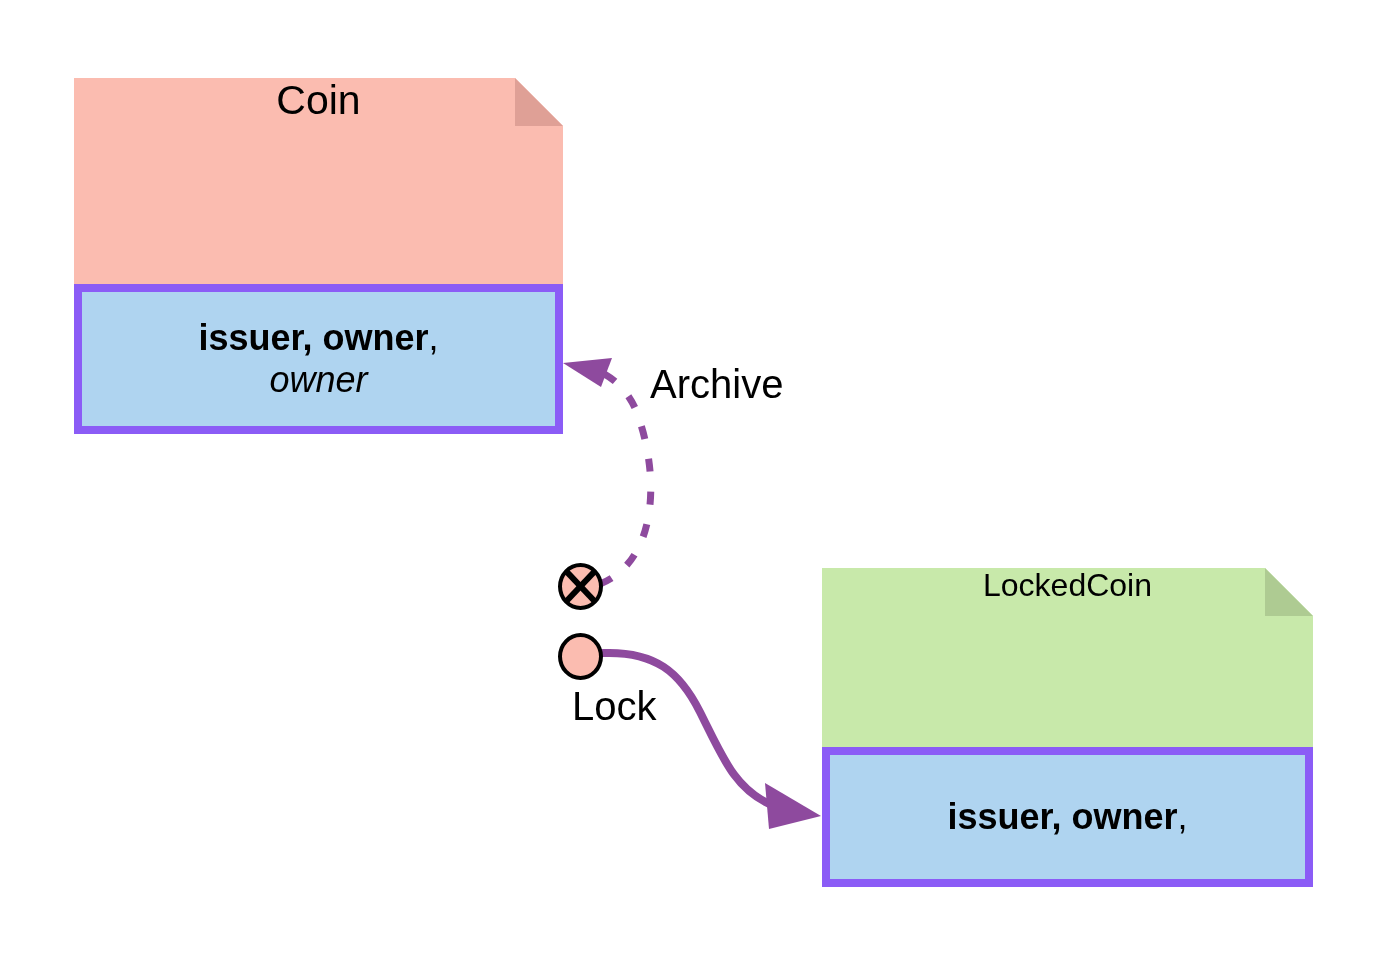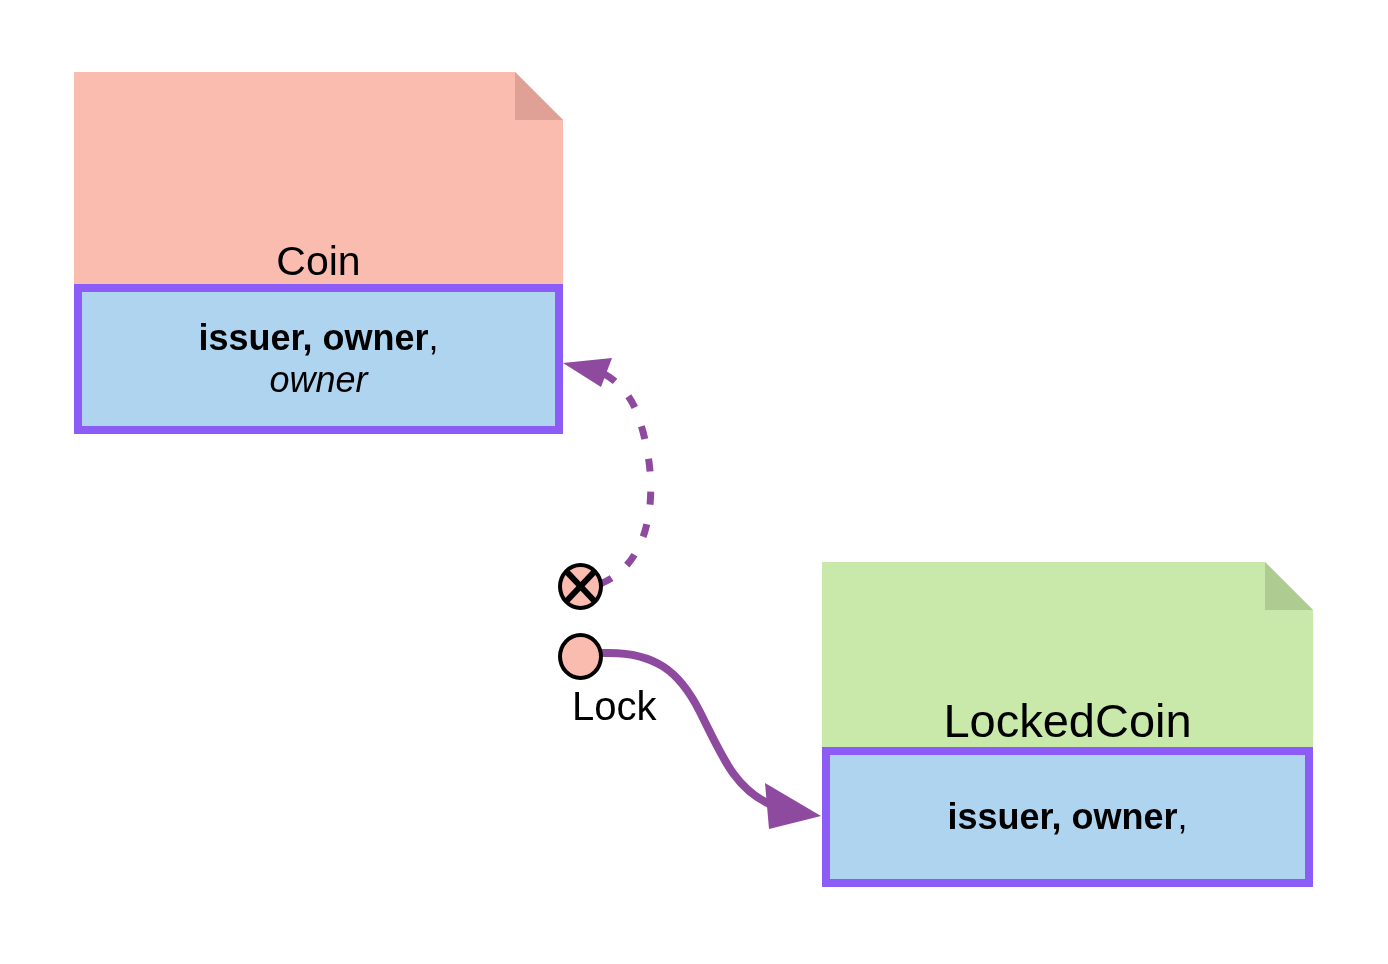--- a/index.html
+++ b/index.html
@@ -19,24 +19,24 @@
     overflow: hidden;
   }
   
   .tmpl {
     position: absolute;
     box-sizing: border-box;
   }
   .tmpl-header {
     position: absolute;
     left: 0;
-    top: 0;
+    top: 6px;
     box-sizing: border-box;
     display: flex;
-    align-items: flex-end;
+    align-items: flex-start;
     justify-content: center;
     overflow: visible;
   }
   .tmpl-header .hdr-fill {
     position: absolute;
     inset: 0;
   }
   .tmpl-header .hdr-label {
     position: relative;
     z-index: 3;
@@ -122,21 +122,21 @@
   </div>
 
 
   <div class="tmpl" style="left:822px; top:562px; width:491px; height:325px;">
 
     <div class="tmpl-header" style="width:491px; height:185px;">
       <div class="hdr-fill" style="background:#C8E9AA;
                   clip-path: polygon(0 0, calc(100% - 48px) 0, 100% 48px, 100% 100%, 0 100%);"></div>
       <div class="hdr-fill" style="background:#AECB92;
                   clip-path: polygon(calc(100% - 48px) 0, 100% 48px, calc(100% - 48px) 48px);"></div>
-      <div class="hdr-label" style="font-size:47px;">LockedCoin</div>
+      <div class="hdr-label" style="font-size:32px;">LockedCoin</div>
     </div>
 
     <div class="tmpl-body" style="top:185px; width:491px; height:140px; background:#AFD4F0; font-size:36px;">
       <div class="body-text">
         <span class="b">issuer, owner</span><span class="n">,</span><br>
       </div>
     </div>
   </div>
 
   <svg id="arrows" viewBox="0 0 1388 964" width="1388" height="964">
@@ -150,16 +150,17 @@
 
   <div class="choice-marker" style="left:558px; top:563px; width:45px; height:47px; background:#FBBCB0;">
     <svg class="cross" viewBox="0 0 53 55">
       <line x1="9" y1="9" x2="44" y2="46" stroke="#000000" stroke-width="7"></line>
       <line x1="44" y1="9" x2="9" y2="46" stroke="#000000" stroke-width="7"></line>
     </svg>
   </div>
 
   <div class="choice-marker" style="left:558px; top:633px; width:45px; height:47px; background:#FBBCB0;"></div>
 
+  <div class="edge-label" style="left:650px; top:362px; font-size:40px;">Archive</div>
 
   <div class="edge-label" style="left:572px; top:684px; font-size:40px;">Lock</div>
 
 </div>
 
 </body></html>

